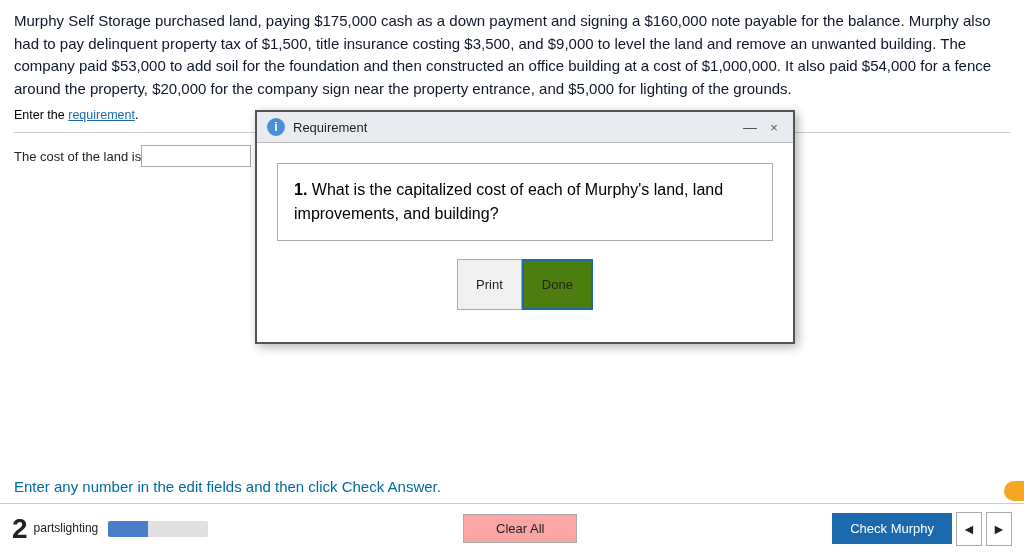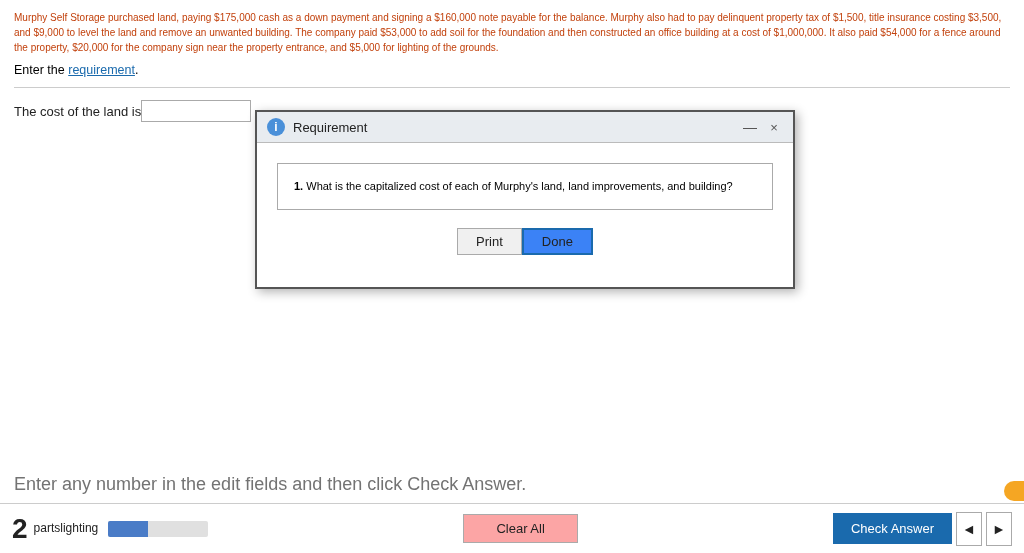--- a/index.html
+++ b/index.html
@@ -12,23 +12,23 @@
       overflow: hidden;
       position: relative;
     }
 
     .main-content {
       padding: 10px 14px 0 14px;
       position: relative;
     }
 
     .problem-text {
-      font-size: 10px;
+      font-size: 15px;
       line-height: 1.5;
-      color: #c2410c;
+      color: #0f172a;
       margin-bottom: 8px;
     }
 
     .read-line {
       font-size: 12.5px;
       margin-bottom: 12px;
       border-bottom: 1px solid #ccc;
       padding-bottom: 10px;
     }
 
@@ -135,21 +135,21 @@
 
     .modal-body {
       padding: 20px 20px 16px 20px;
     }
 
     .requirement-box {
       border: 1px solid #aaa;
       background: #fff;
       padding: 14px 16px;
       margin-bottom: 18px;
-      font-size: 11px;
+      font-size: 16px;
       line-height: 1.5;
     }
 
     .requirement-number {
       font-weight: bold;
     }
 
     .modal-footer {
       display: flex;
       justify-content: center;
@@ -160,23 +160,23 @@
     .btn-print {
       background: #f0f0f0;
       border: 1px solid #aaa;
       padding: 4px 18px;
       font-size: 13px;
       cursor: pointer;
       color: #222;
     }
 
     .btn-done {
-      background: #3b82f6;
+      background: #4d7c0f;
       border: 2px solid #1a6aad;
-      padding: 4px 18px;
+      padding: 16px 18px;
       font-size: 13px;
       cursor: pointer;
       color: #222;
       font-weight: 500;
     }
 
     
     .bottom-bar {
       position: absolute;
       bottom: 0;
@@ -188,22 +188,22 @@
       display: flex;
       align-items: center;
       padding: 0 12px;
       gap: 0;
     }
 
     .hint-text {
       position: absolute;
       bottom: 58px;
       left: 14px;
-      font-size: 18px;
-      color: #737373;
+      font-size: 15px;
+      color: #0369a1;
     }
 
     .parts-section {
       display: flex;
       align-items: center;
       gap: 6px;
       min-width: 160px;
     }
 
     .parts-number {
@@ -344,17 +344,17 @@
     <div class="progress-bar-container">
       <div class="progress-bar-fill"></div>
     </div>
   </div>
 
   <div class="center-spacer">
     <button class="btn-clear-all">Clear All</button>
   </div>
 
   <div class="right-section">
-    <button class="btn-check-answer">Check Answer</button>
+    <button class="btn-check-answer">Check Murphy</button>
     <button class="btn-nav">◄</button>
     <button class="btn-nav">►</button>
   </div>
 </div>
 
 </body></html>

